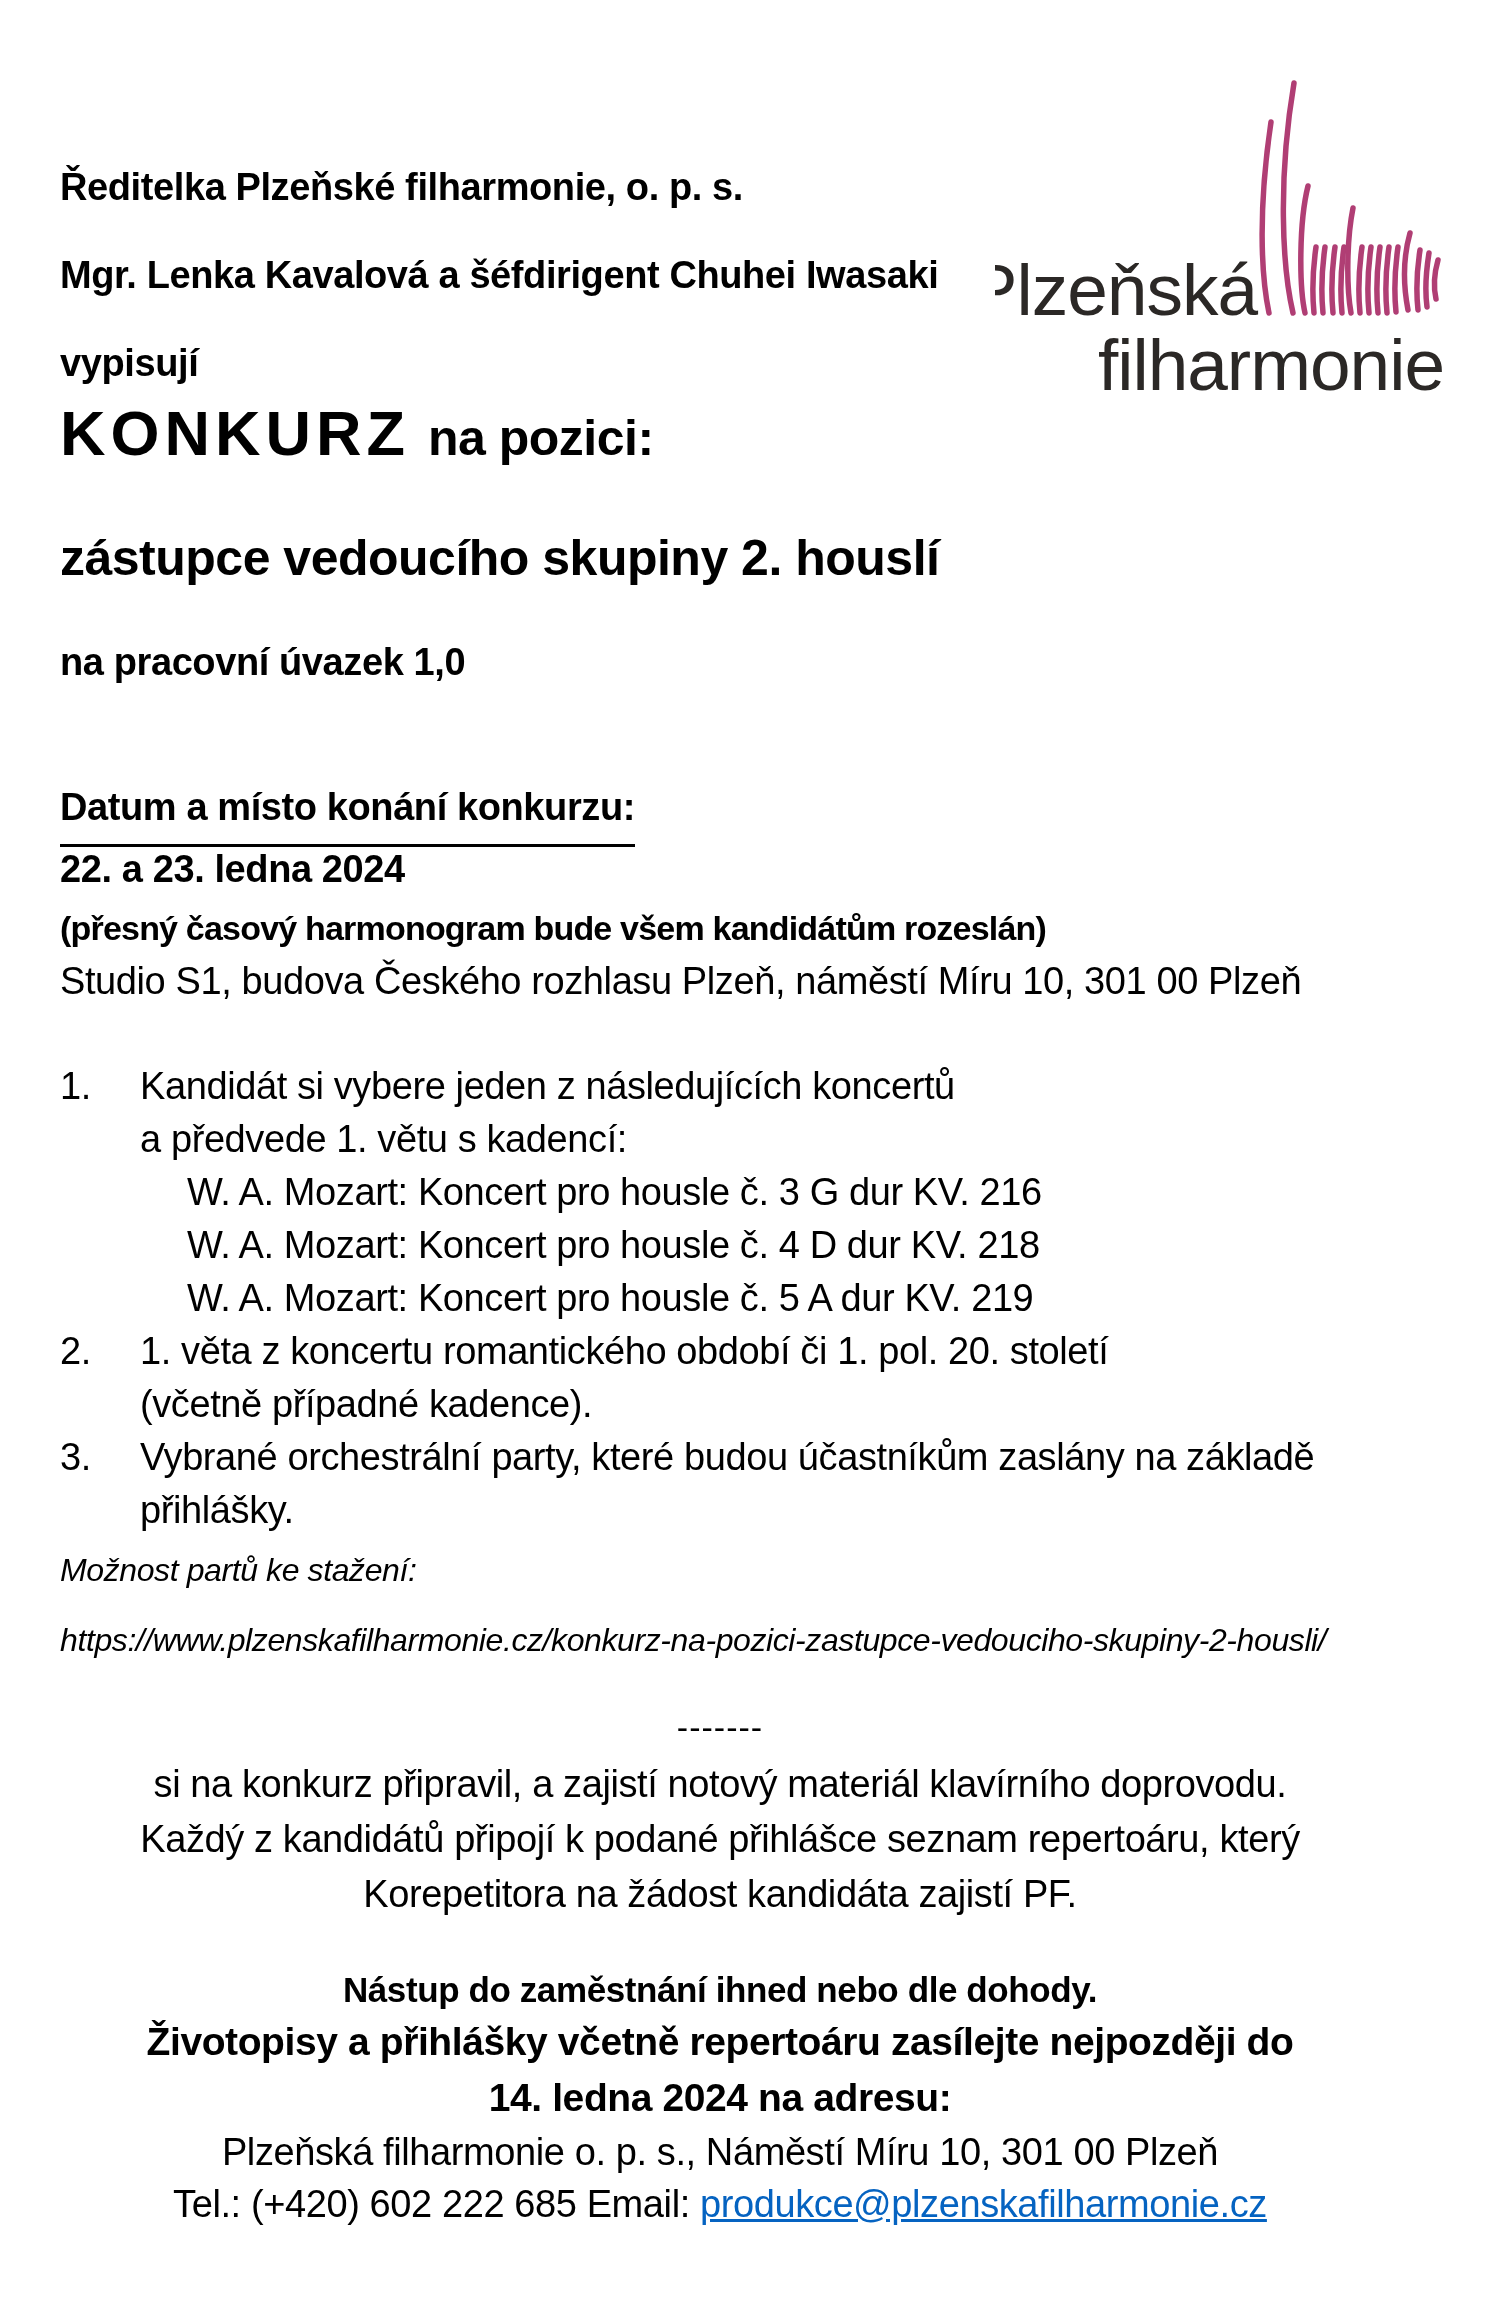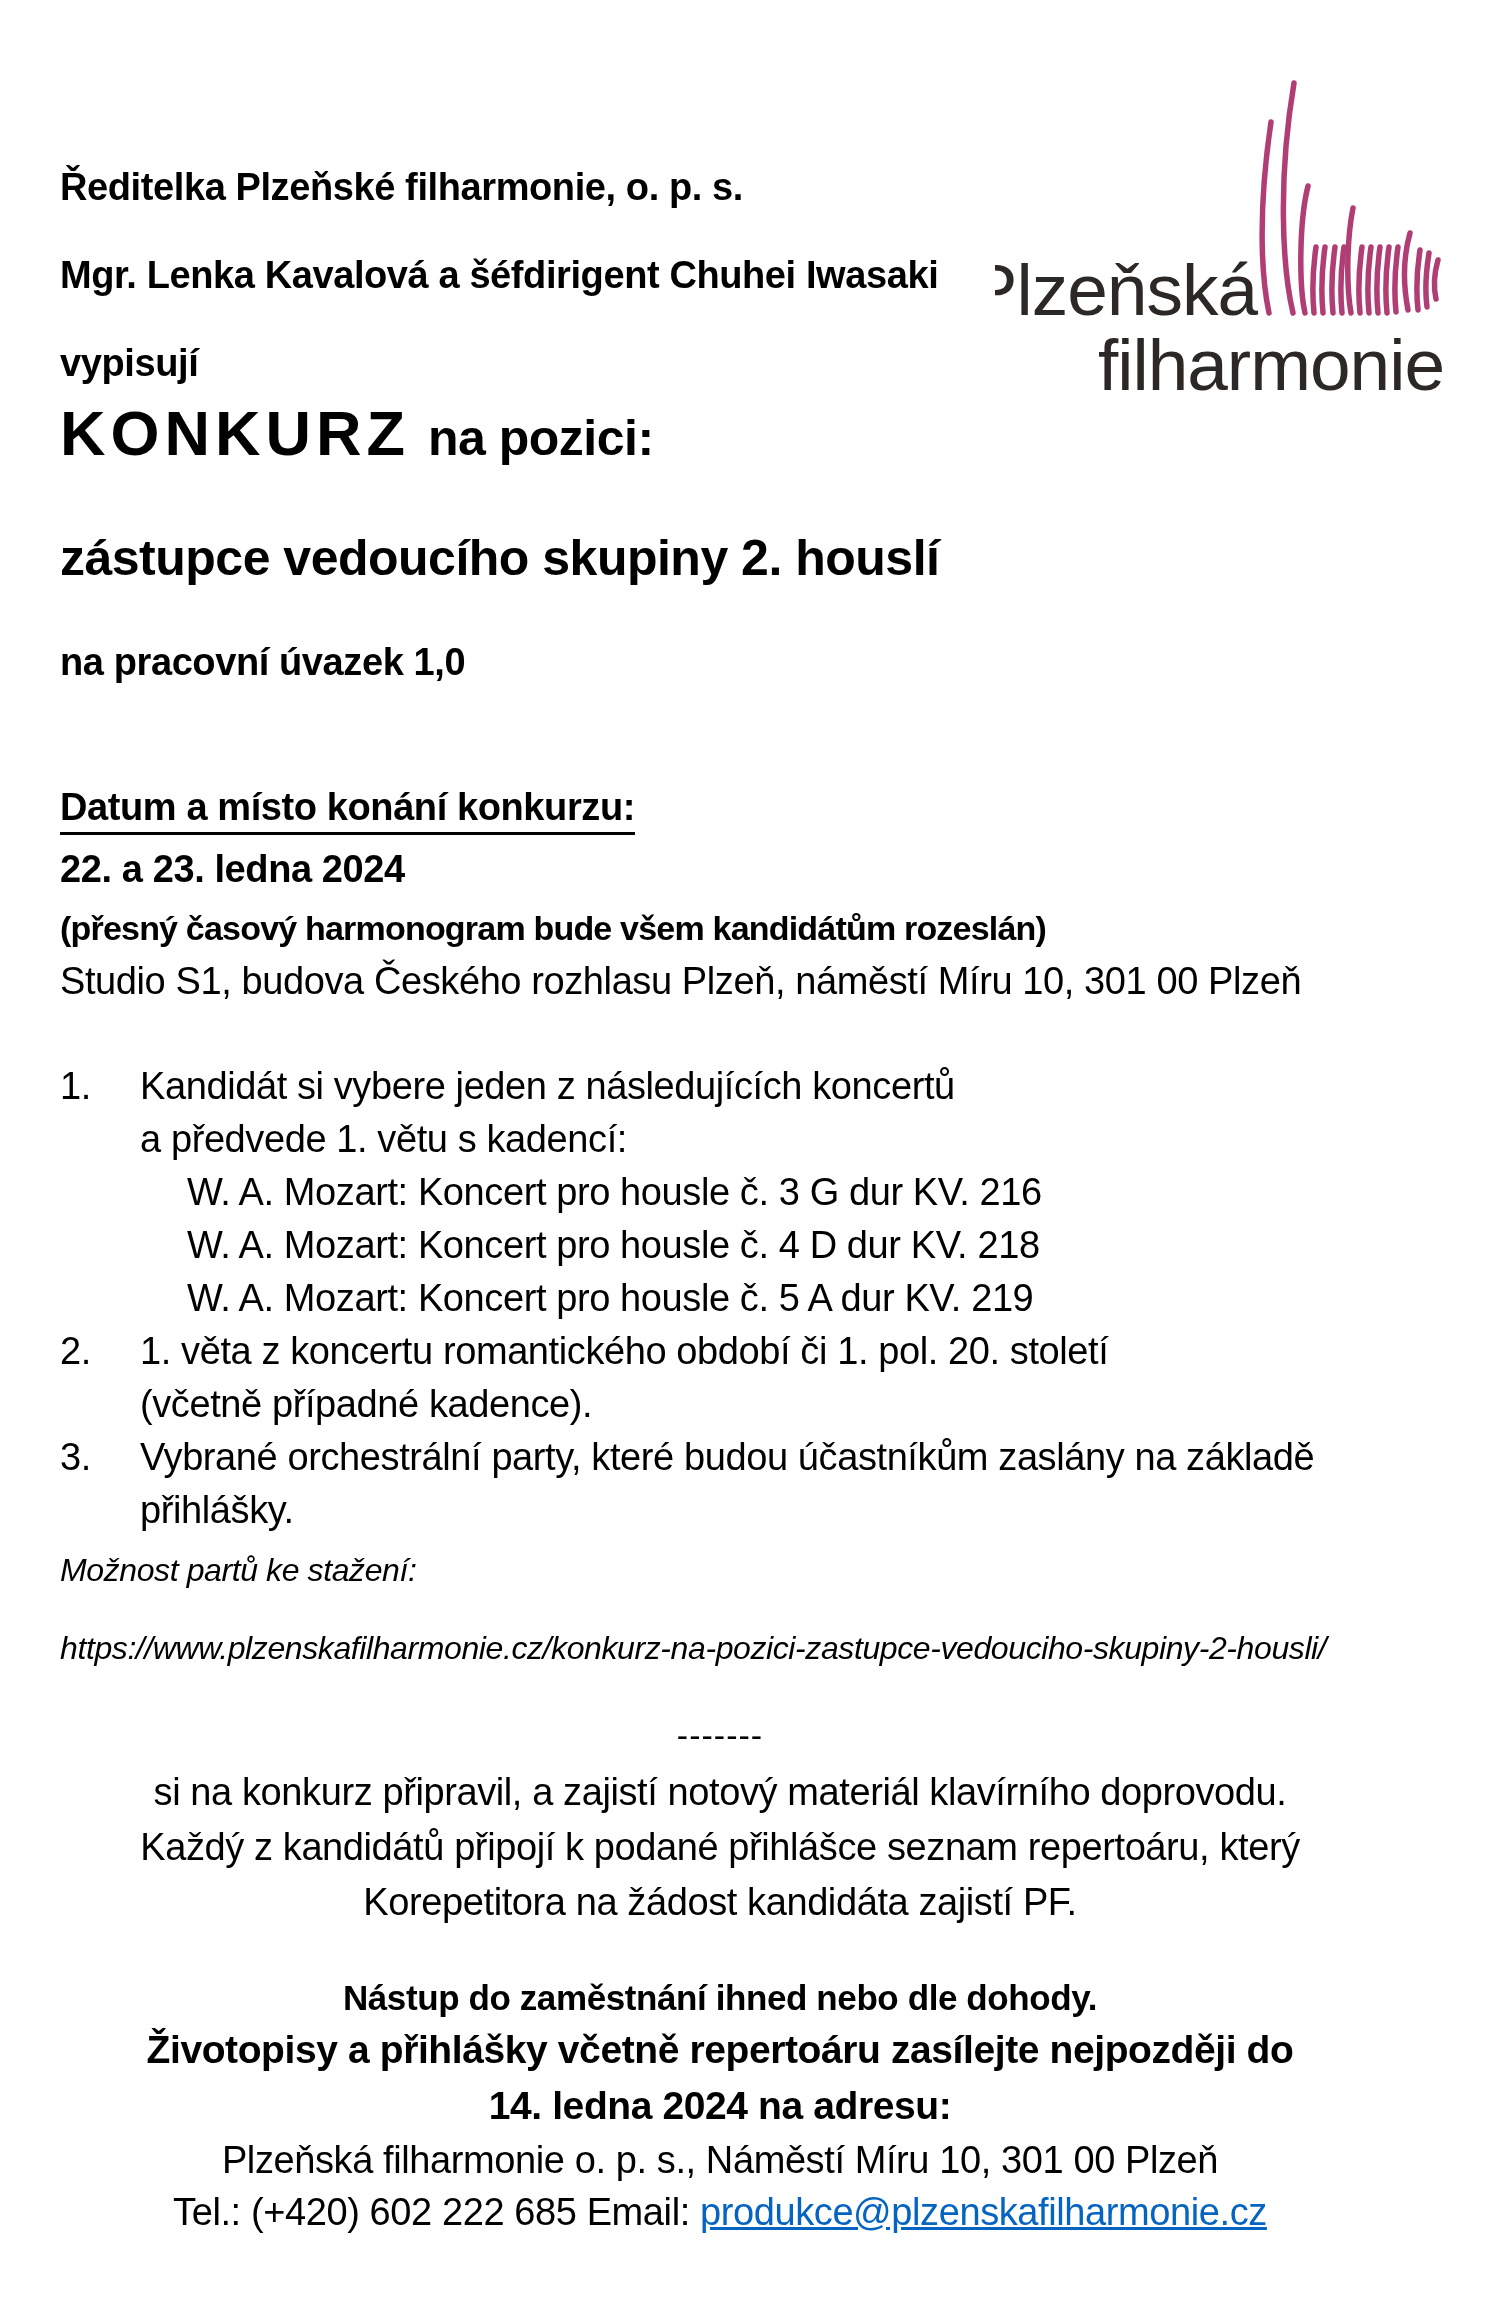--- a/index.html
+++ b/index.html
@@ -14,32 +14,32 @@
     box-sizing:border-box;
     padding:160px 120px 0 60px;
   }
   .intro-line{font-weight:700;font-size:38px;line-height:54px;margin-bottom:34px;}
   .title-line{margin-top:8px;line-height:70px;white-space:nowrap;}
   .title-word{font-size:63px;font-weight:700;letter-spacing:5px;}
   .title-rest{font-size:50px;font-weight:700;margin-left:18px;letter-spacing:-0.5px;}
   .position{font-size:50px;font-weight:700;line-height:62px;margin-top:42px;letter-spacing:-0.5px;}
   .workload{font-size:38px;font-weight:700;line-height:54px;margin-top:46px;}
   .sec-heading{font-size:38px;font-weight:700;line-height:54px;margin-top:91px;}
-  .sec-heading .u, .podminky .u{border-bottom:3px solid #000;padding-bottom:4px;text-align:right;}
+  .sec-heading .u, .podminky .u{border-bottom:3px solid #000;padding-bottom:16px;text-align:right;}
   .date-line{font-size:38px;font-weight:700;line-height:54px;margin-top:8px;}
   .note-line{font-size:34px;font-weight:700;line-height:48px;margin-top:8px;letter-spacing:-0.8px;}
   .venue-line{font-size:38px;line-height:54px;margin-top:2px;}
   .podminky{font-size:38px;font-weight:700;line-height:54px;margin-top:54px;}
   .cond-list{margin-top:52px;font-size:38px;line-height:53px;}
   .cond-item{display:flex;}
   .cond-num{width:80px;flex:none;}
   .cond-body{flex:1;}
   .cond-sub{padding-left:47px;}
   .dl-label{font-size:32px;font-style:italic;line-height:46px;margin-top:10px;}
-  .dl-url{font-size:32px;font-style:italic;line-height:46px;margin-top:32px;}
+  .dl-url{font-size:32px;font-style:italic;line-height:46px;margin-top:24px;}
   .separator{text-align:center;font-size:34px;line-height:50px;margin-top:39px;letter-spacing:1px;}
   .para-line{text-align:center;font-size:38px;line-height:55px;}
   .para-block{margin-top:5px;}
   .start-note{text-align:center;font-size:35px;font-weight:700;line-height:48px;margin-top:44px;}
   .deadline-line{text-align:center;font-size:39px;font-weight:700;line-height:56px;}
   .deadline-block{}
   .addr-line{text-align:center;font-size:38px;line-height:52px;}
   .email-link{color:#0563c1;text-decoration:underline;cursor:pointer;}
   .logo{position:absolute;top:70px;left:995px;width:460px;height:335px;}
   .logo svg{display:block;width:100%;height:100%;}

